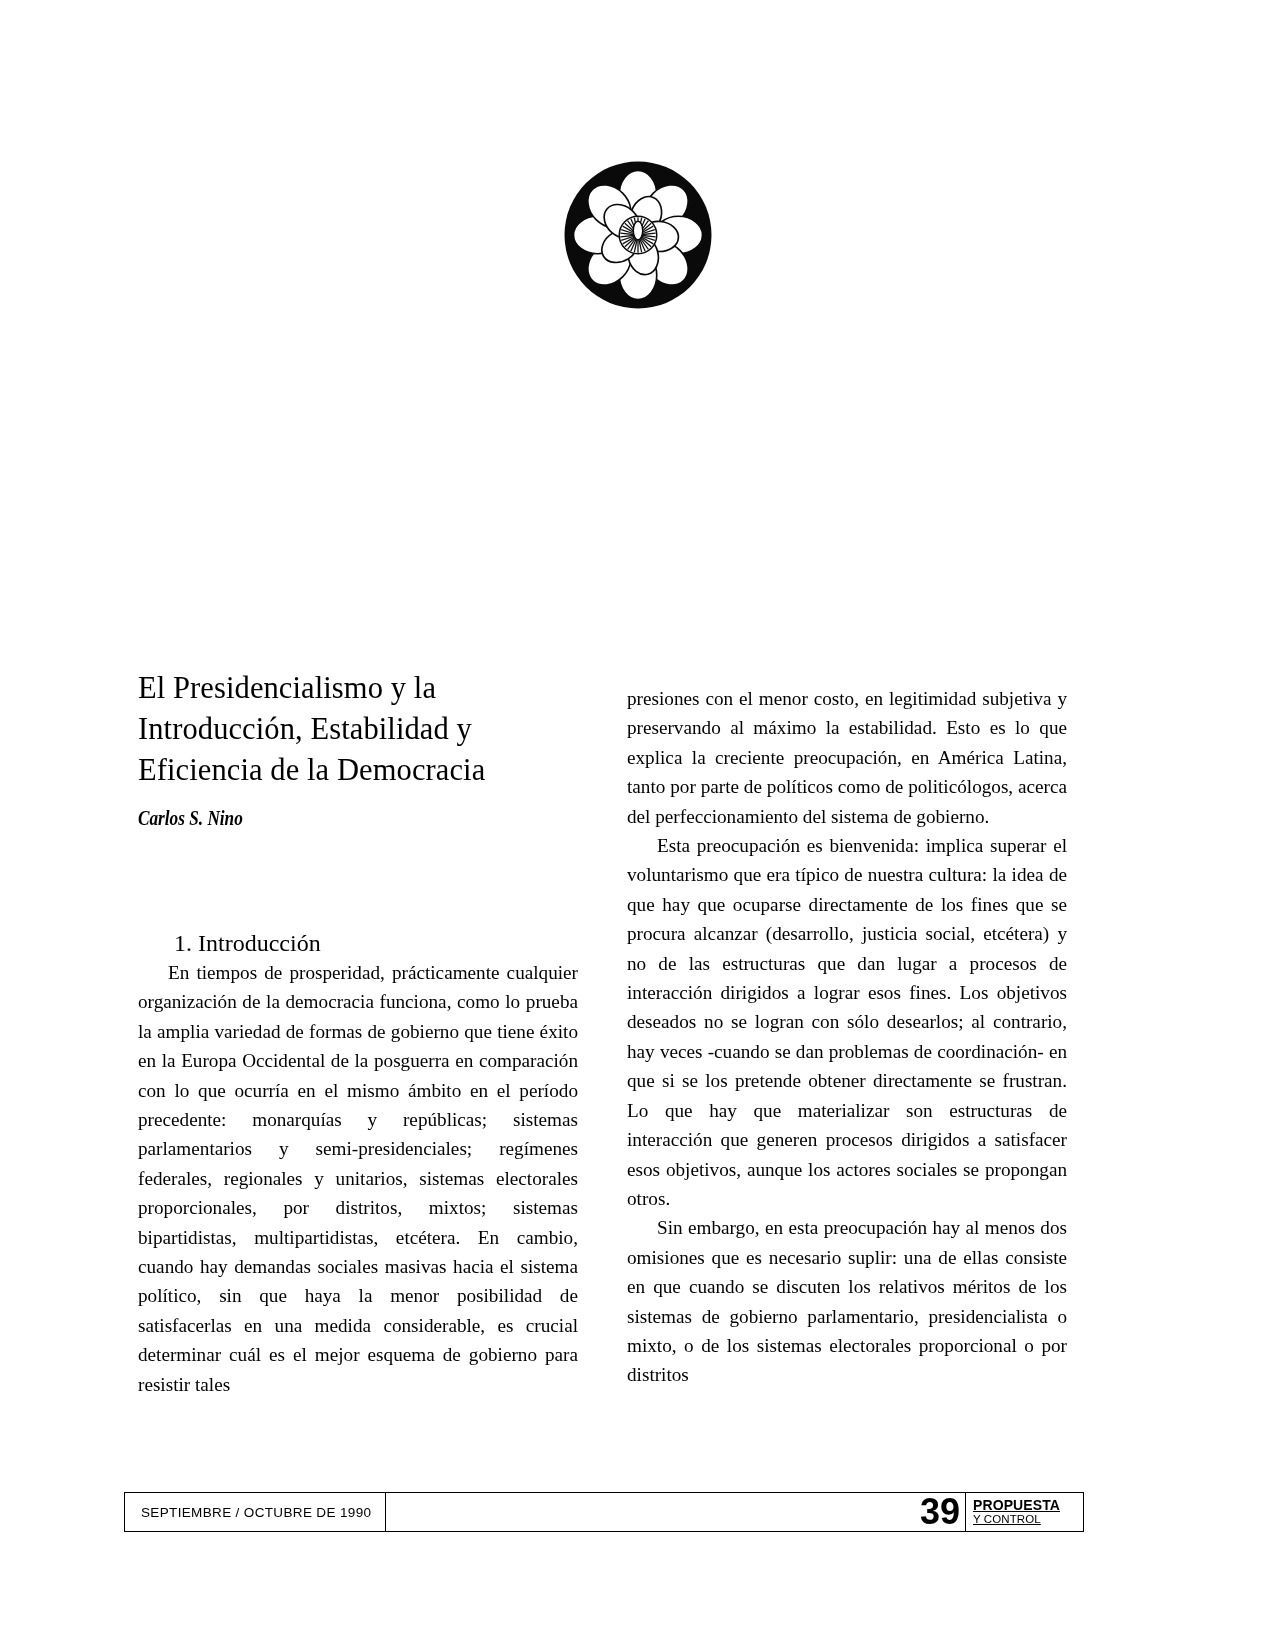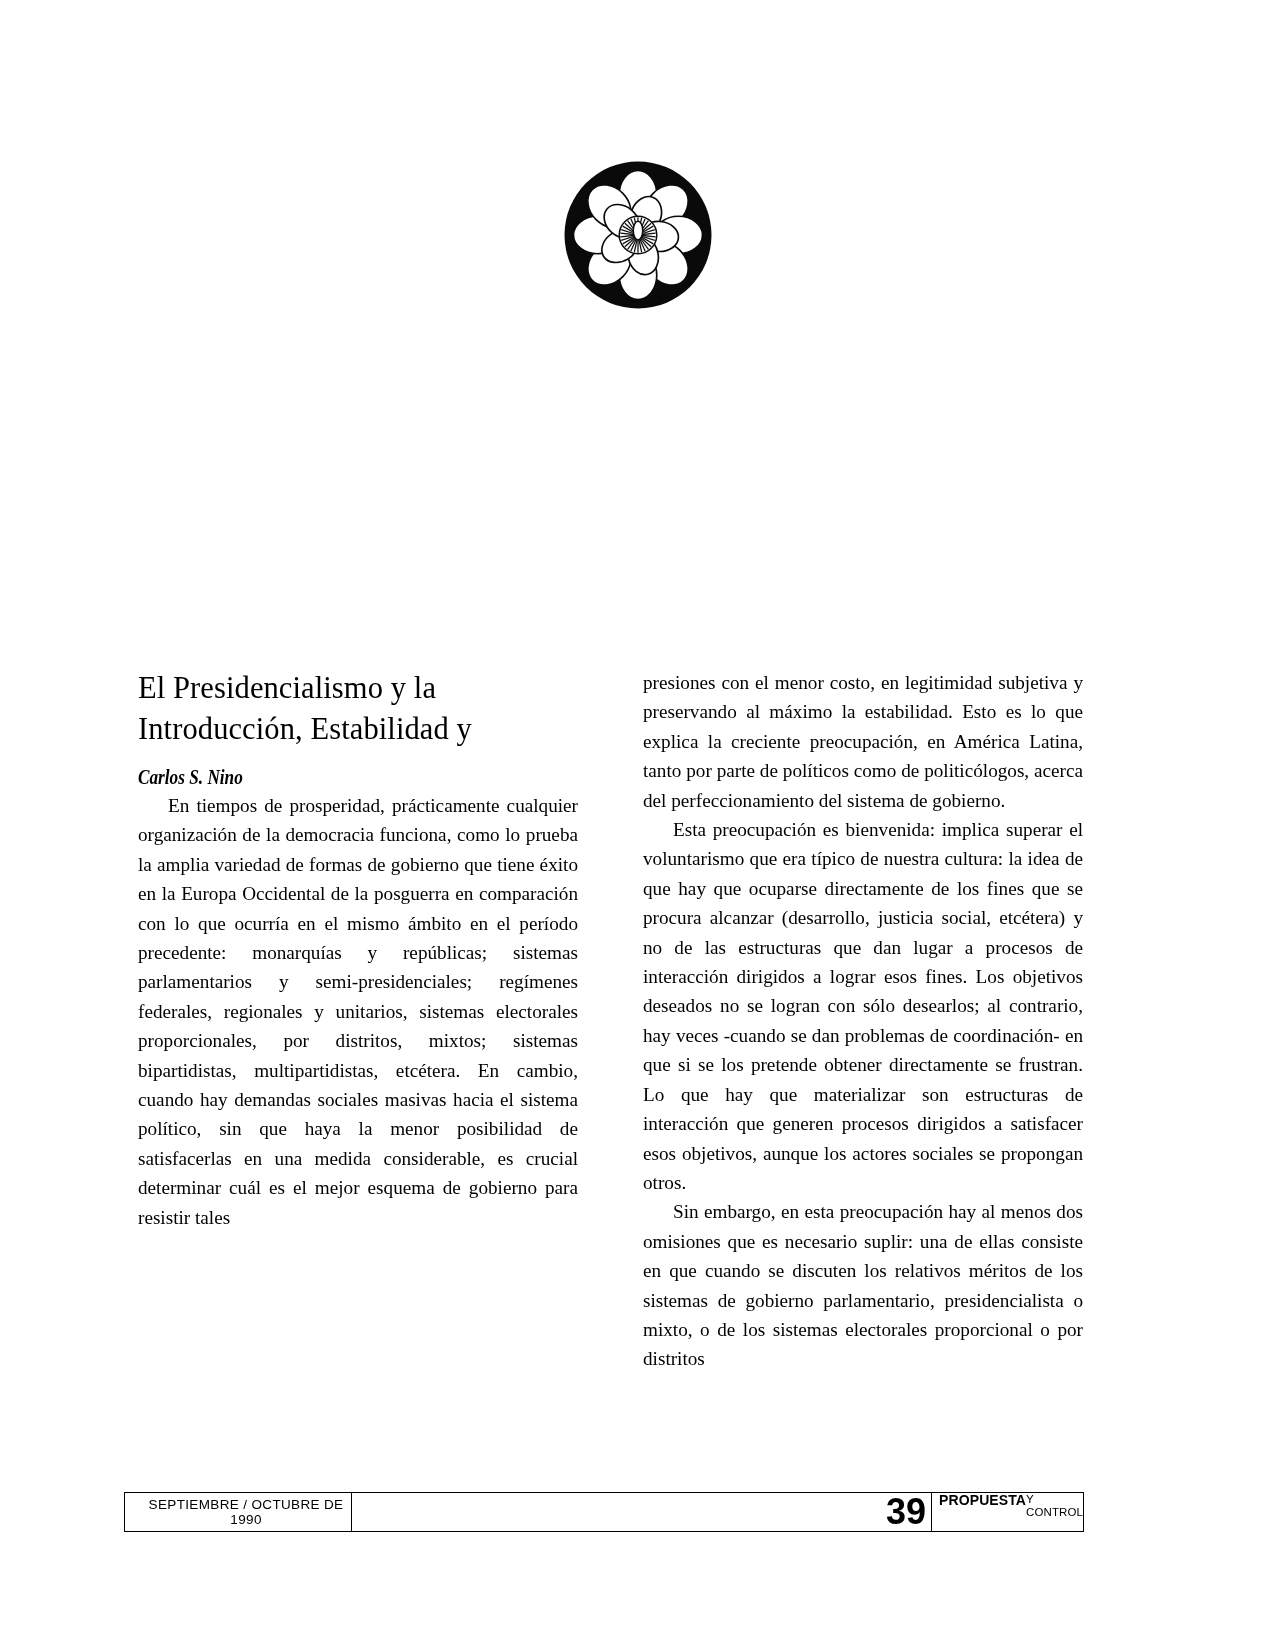--- a/index.html
+++ b/index.html
@@ -49,21 +49,21 @@
     width: 945px;
     height: 740px;
   }
   .col {
     position: absolute;
     top: 0;
     width: 440px;
     height: 740px;
   }
   .col-left  { left: 0px; }
-  .col-right { left: 505px; }
+  .col-right { left: 489px; margin-top: 16px; }
 
   .title {
     font-family: "Liberation Serif", "DejaVu Serif", serif;
     font-size: 30.5px;
     line-height: 41px;
     font-weight: 400;
     letter-spacing: 0.1px;
     margin: 0 0 0 0;
     color: #000;
   }
@@ -137,25 +137,26 @@
     padding-right: 5px;
     font-family: "Liberation Sans", "DejaVu Sans", sans-serif;
     font-size: 36px;
     font-weight: 700;
     border-right: 1.3px solid #000;
     line-height: 1;
   }
   .footer-brand {
     flex: 0 0 110px;
     display: flex;
-    flex-direction: row;
+    flex-direction: column;
     justify-content: center;
     padding-left: 7px;
     font-family: "Liberation Sans", "DejaVu Sans", sans-serif;
     line-height: 1.12;
+    text-decoration: underline;
   }
   .brand-1 { font-size: 14px; font-weight: 700; letter-spacing: 0.1px; }
   .brand-2 { font-size: 11.5px; font-weight: 400; letter-spacing: 0.1px; }
 </style>
 </head>
 <body>
 
 <div class="page">
 
   <div class="emblem-wrap">
@@ -253,24 +254,26 @@
     </svg>
   </div>
 
   <div class="article">
 
     <div class="col col-left">
 
       <h1 class="title">
         <span>El Presidencialismo y la</span><br>
         <span>Introducción, Estabilidad y</span><br>
+        <span>Eficiencia de la Democracia</span>
       </h1>
 
       <div class="byline">Carlos S. Nino</div>
 
+      <h2 class="section-heading">1. Introducción</h2>
 
       <p class="body">En tiempos de prosperidad, prácticamente cualquier organización de la democracia funciona, como lo prueba la amplia variedad de formas de gobierno que tiene éxito en la Europa Occidental de la posguerra en comparación con lo que ocurría en el mismo ámbito en el período precedente: monarquías y repúblicas; sistemas parlamentarios y semi-presidenciales; regímenes federales, regionales y unitarios, sistemas electorales proporcionales, por distritos, mixtos; sistemas bipartidistas, multipartidistas, etcétera. En cambio, cuando hay demandas sociales masivas hacia el sistema político, sin que haya la menor posibilidad de satisfacerlas en una medida considerable, es crucial determinar cuál es el mejor esquema de gobierno para resistir tales</p>
     </div>
 
     <div class="col col-right">
       <p class="body cont">presiones con el menor costo, en legitimidad subjetiva y preservando al máximo la estabilidad. Esto es lo que explica la creciente preocupación, en América Latina, tanto por parte de políticos como de politicólogos, acerca del perfeccionamiento del sistema de gobierno.</p>
       <p class="body">Esta preocupación es bienvenida: implica superar el voluntarismo que era típico de nuestra cultura: la idea de que hay que ocuparse directamente de los fines que se procura alcanzar (desarrollo, justicia social, etcétera) y no de las estructuras que dan lugar a procesos de interacción dirigidos a lograr esos fines. Los objetivos deseados no se logran con sólo desearlos; al contrario, hay veces -cuando se dan problemas de coordinación- en que si se los pretende obtener directamente se frustran. Lo que hay que materializar son estructuras de interacción que generen procesos dirigidos a satisfacer esos objetivos, aunque los actores sociales se propongan otros.</p>
       <p class="body">Sin embargo, en esta preocupación hay al menos dos omisiones que es necesario suplir: una de ellas consiste en que cuando se discuten los relativos méritos de los sistemas de gobierno parlamentario, presidencialista o mixto, o de los sistemas electorales proporcional o por distritos</p>
     </div>
 

